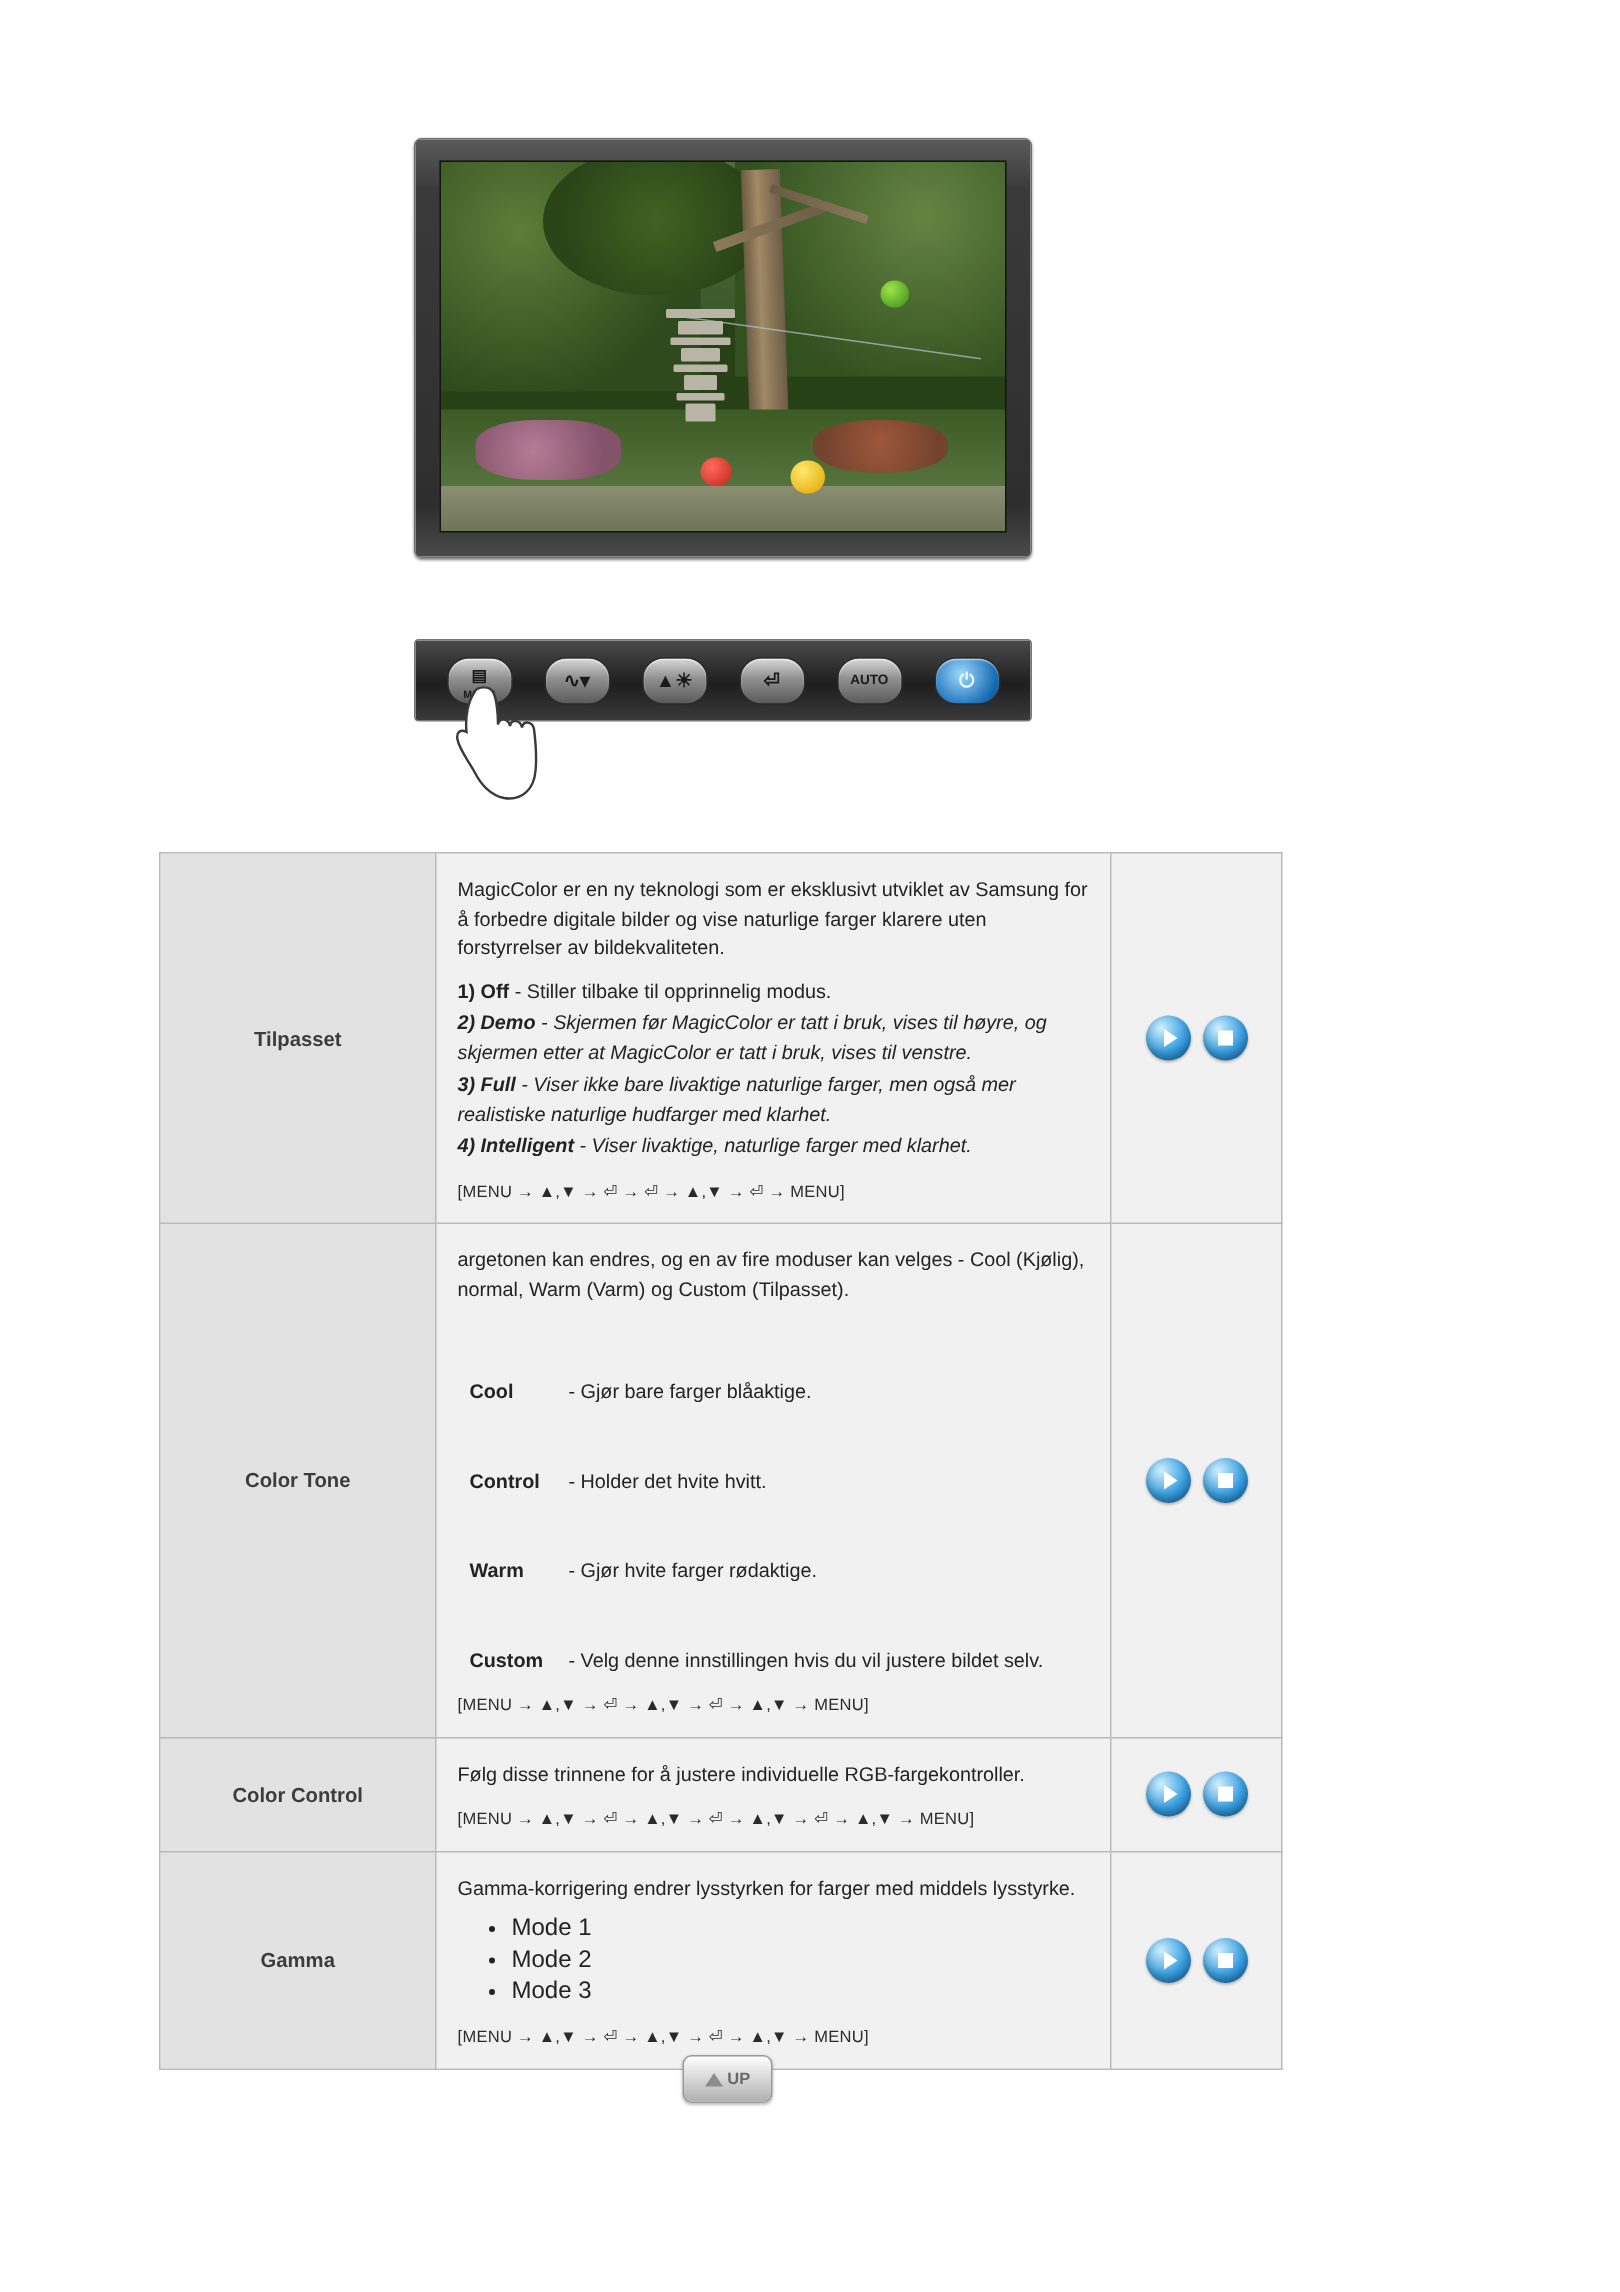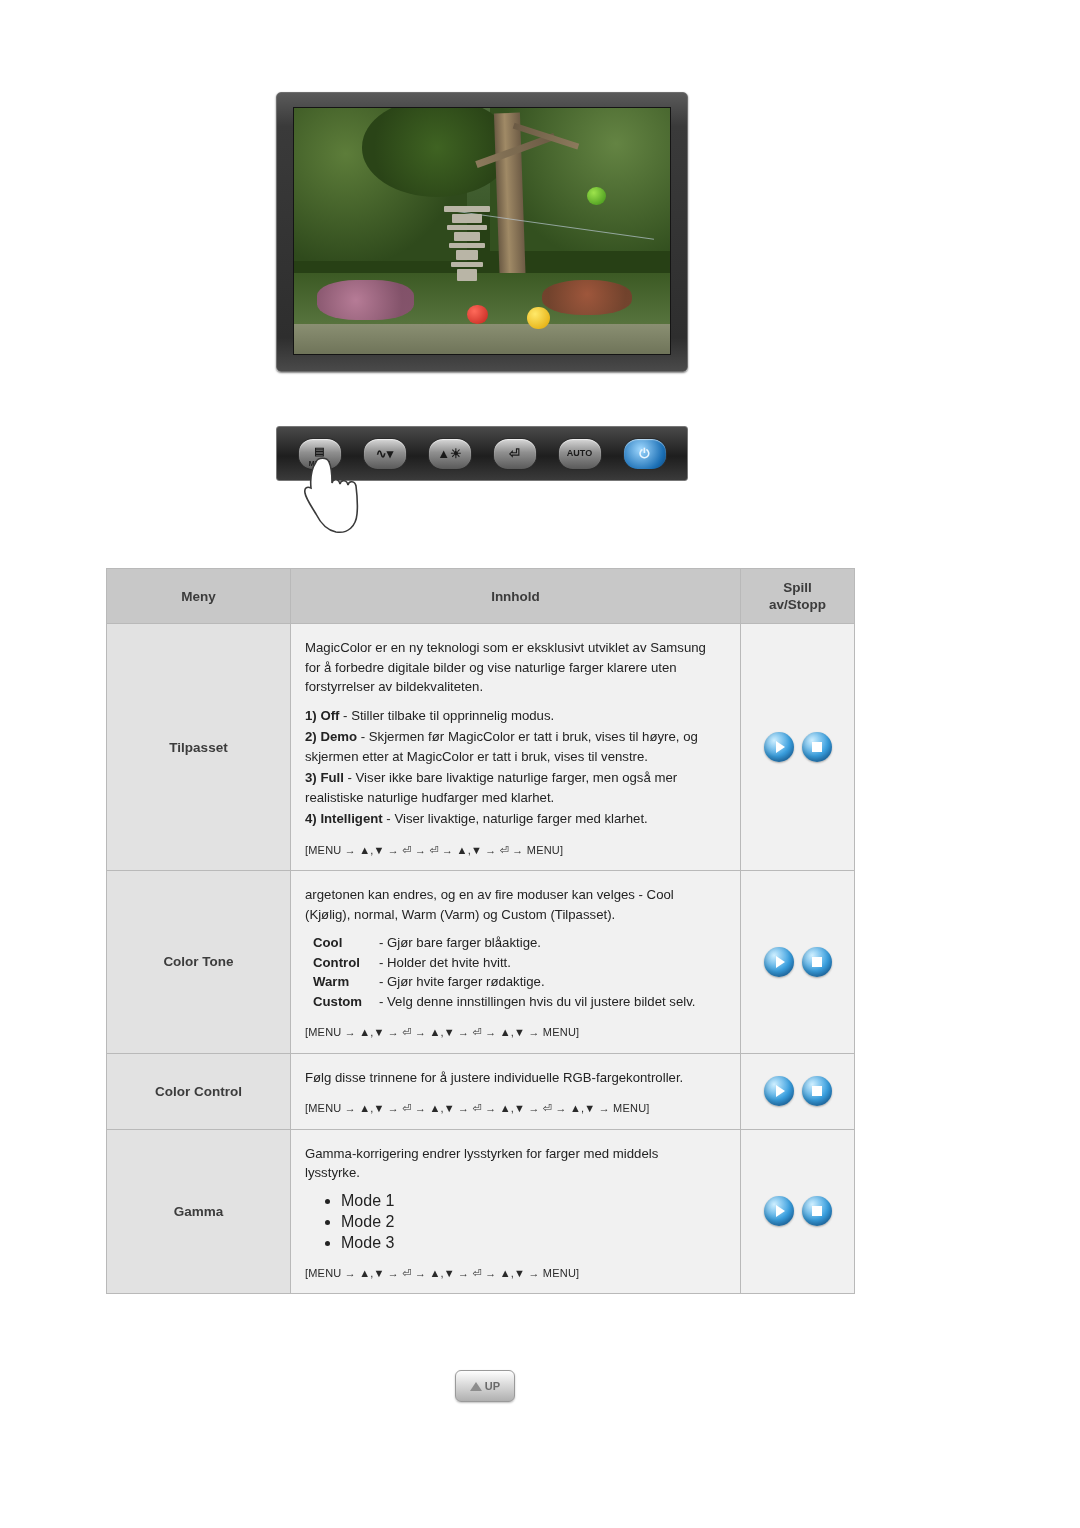--- a/index.html
+++ b/index.html
@@ -214,32 +214,32 @@
     background: #f1f1f1;
     padding: 14px 14px 10px 14px !important;
     font-size: 13.2px;
     line-height: 19.5px;
     color: #232323;
   }
   .cell-play {
     background: #f1f1f1;
     text-align: center;
   }
-  .cell-body p { margin: 0 10px 0 0; }
-  .cell-body p + p { margin-top: 2px; }
+  .cell-body p { margin: 0 0 0 0; }
+  .cell-body p + p { margin-top: 2px; font-style: italic; }
   .gap { height: 9px; }
   .b { font-weight: bold; }
   .path-line {
     margin-top: 12px;
     font-size: 11px;
     color: #2a2a2a;
     letter-spacing: .2px;
     white-space: nowrap;
   }
-  .ct-row { display: flex; align-items: baseline; }
+  .ct-row { display: flex; align-items: baseline; margin-top: 40px; }
   .ct-name {
     font-weight: bold;
     width: 74px;
     flex: none;
     padding-left: 8px;
     box-sizing: border-box;
   }
   .bullets { margin: 0; padding-left: 36px; }
   .bullets li { margin: 0 0 3px 0; font-size: 16px; line-height: 18px; }
 
@@ -349,28 +349,20 @@
   <path d="M14,10 C10,16 8,26 9,36 C5,34 2,36 3,41 C4,47 10,55 14,62 C18,70 24,78 34,80 C46,82 54,74 55,62 C56,52 55,42 54,34 C53,29 47,28 46,33 C45,28 39,27 38,32 C37,27 31,26 30,31 C30,24 29,14 27,10 C25,5 16,5 14,10 Z" fill="#ffffff" stroke="#3a3a3a" stroke-width="1.6"></path>
 </svg>
 
 <table class="tbl">
   <colgroup>
     <col class="col-menu">
       <col class="col-inner">
       <col class="col-play">
   </colgroup>
   <tbody>
-      <tr class="hdr">
-    <td>Meny</td>
-    <td>Innhold</td>
-    <td>
-      <div>Spill</div>
-      <div>av/Stopp</div>
-    </td>
-  </tr>
 
   <tr>
     <td class="cell-menu">Tilpasset</td>
     <td class="cell-body">
       <p>MagicColor er en ny teknologi som er eksklusivt utviklet av Samsung for å forbedre digitale bilder og vise naturlige farger klarere uten forstyrrelser av bildekvaliteten.</p>
       <div class="gap"></div>
       <p><span class="b">1) Off</span><span> - Stiller tilbake til opprinnelig modus.</span></p>
       <p><span class="b">2) Demo</span><span> - Skjermen før MagicColor er tatt i bruk, vises til høyre, og skjermen etter at MagicColor er tatt i bruk, vises til venstre.</span></p>
       <p><span class="b">3) Full</span><span> - Viser ikke bare livaktige naturlige farger, men også mer realistiske naturlige hudfarger med klarhet.</span></p>
       <p><span class="b">4) Intelligent</span><span> - Viser livaktige, naturlige farger med klarhet.</span></p>

